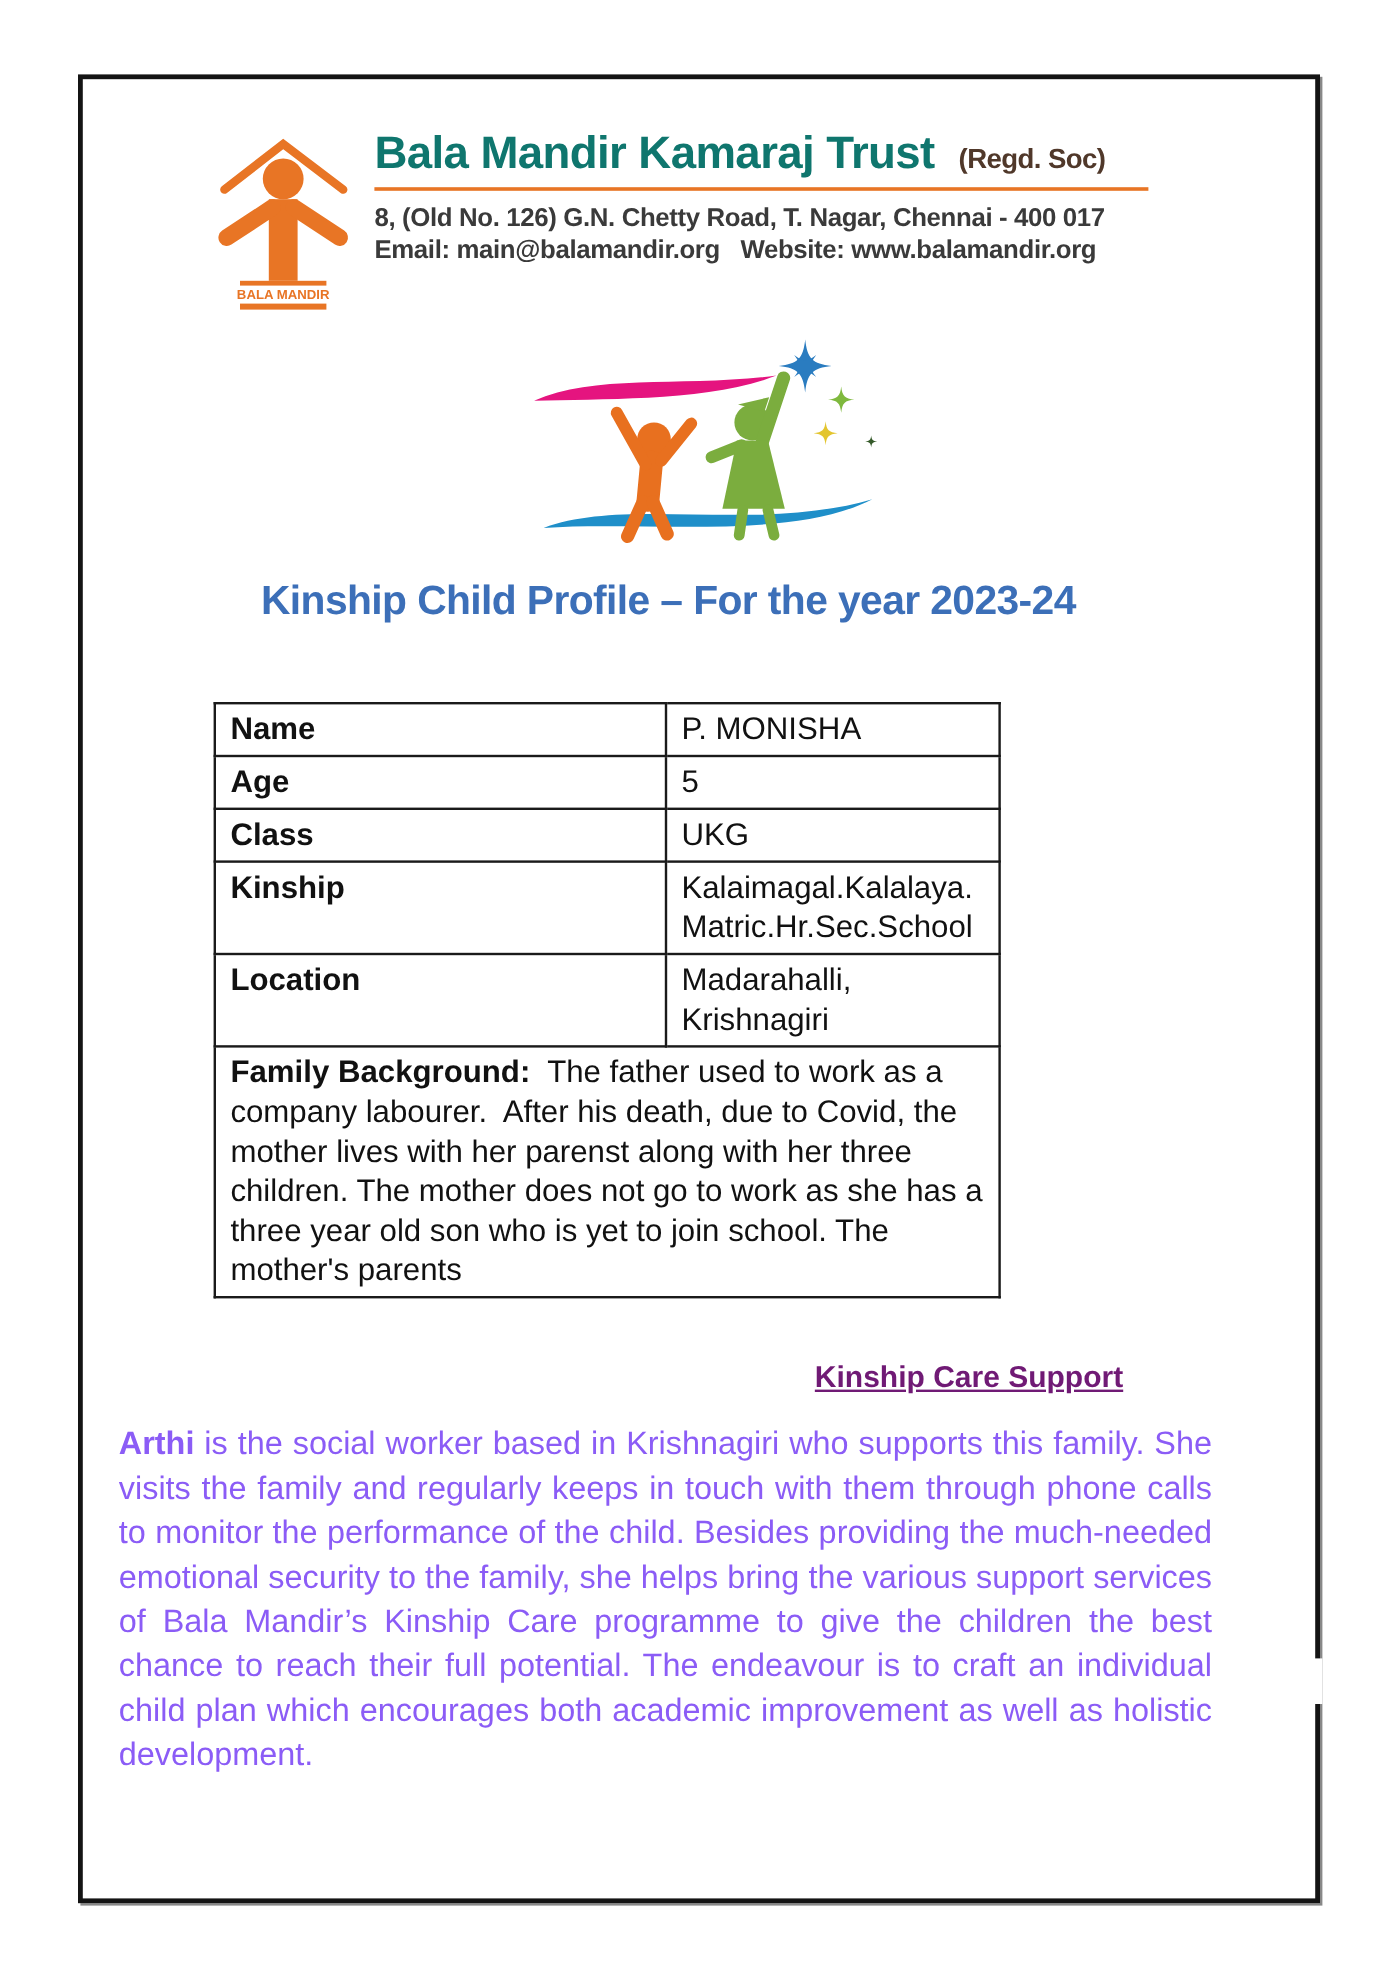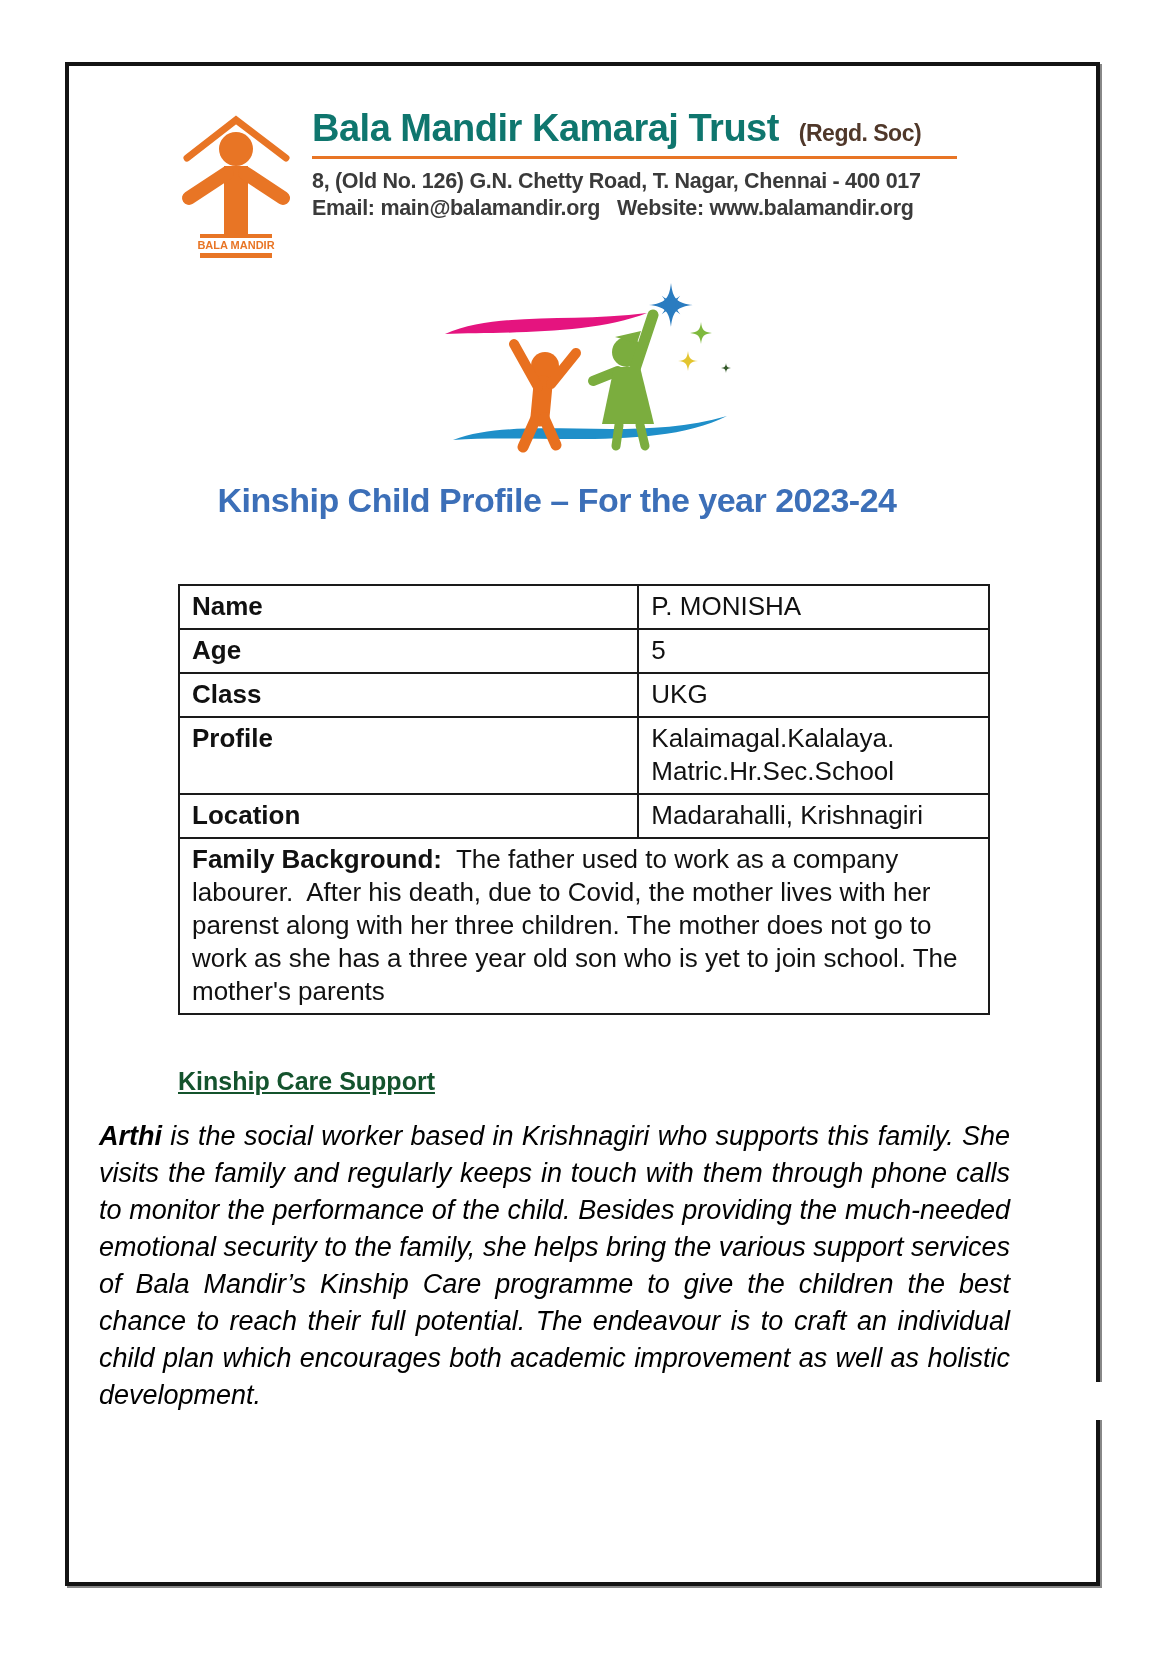--- a/index.html
+++ b/index.html
@@ -81,21 +81,21 @@
     width: 758px;
     text-align: center;
     font-size: 34px;
     font-weight: bold;
     color: #3c6fb8;
     letter-spacing: -0.5px;
   }
   
   table.profile {
     margin: 64px 0 0 109px;
-    width: 812px;
+    width: 656px;
     border-collapse: collapse;
     table-layout: fixed;
   }
   table.profile td {
     border: 2px solid #1a1a1a;
     font-size: 26px;
     color: #111;
     padding: 4px 12px 5px 12px;
     vertical-align: top;
     line-height: 33px;
@@ -115,32 +115,31 @@
   .family-label {
     font-weight: bold;
   }
   .family-text {
     margin-left: 14px;
   }
   
   .support-heading {
     margin: 52px 0 0 109px;
     width: 758px;
-    text-align: left;
+    text-align: right;
     font-size: 25px;
     font-weight: bold;
     text-decoration: underline;
-    color: #14532d;
+    color: #701a75;
   }
   .support-para {
     margin: 22px 0 0 0;
     padding: 0 86px 0 30px;
     font-size: 27px;
-    font-style: italic;
-    color: #000000;
+    color: #8b5cf6;
     line-height: 37px;
     text-align: justify;
   }
   .support-lead {
     font-weight: bold;
   }
   
   .border-notch {
     position: absolute;
     right: -6px;
@@ -231,21 +230,21 @@
       </tr>
       <tr>
         <td class="cell-label">Age</td>
         <td class="cell-value">5</td>
       </tr>
       <tr>
         <td class="cell-label">Class</td>
         <td class="cell-value">UKG</td>
       </tr>
       <tr>
-        <td class="cell-label">Profile</td>
+        <td class="cell-label">Kinship</td>
         <td class="cell-value">Kalaimagal.Kalalaya.
 Matric.Hr.Sec.School</td>
       </tr>
       <tr>
         <td class="cell-label">Location</td>
         <td class="cell-value">Madarahalli, Krishnagiri</td>
       </tr>
       <tr>
         <td class="family-cell" colspan="2">
           <span class="family-label">Family Background:</span><span class="family-text">The father used to work as a company labourer.&nbsp; After his death, due to Covid, the mother lives with her parenst along with her three children. The mother does not go to work as she has a three year old son who is yet to join school. The mother's parents</span>

